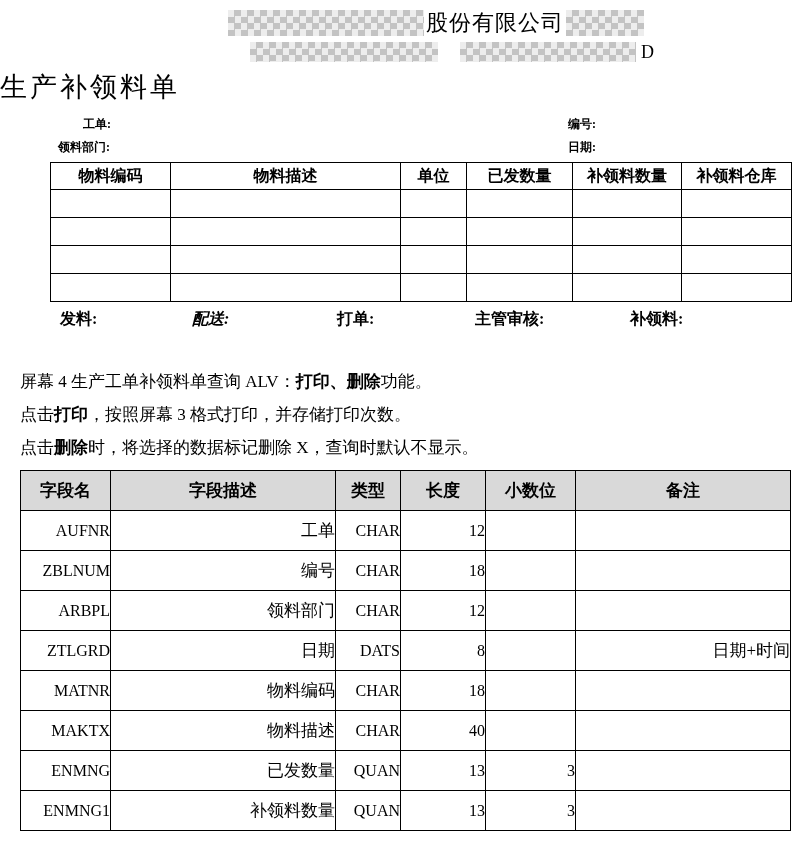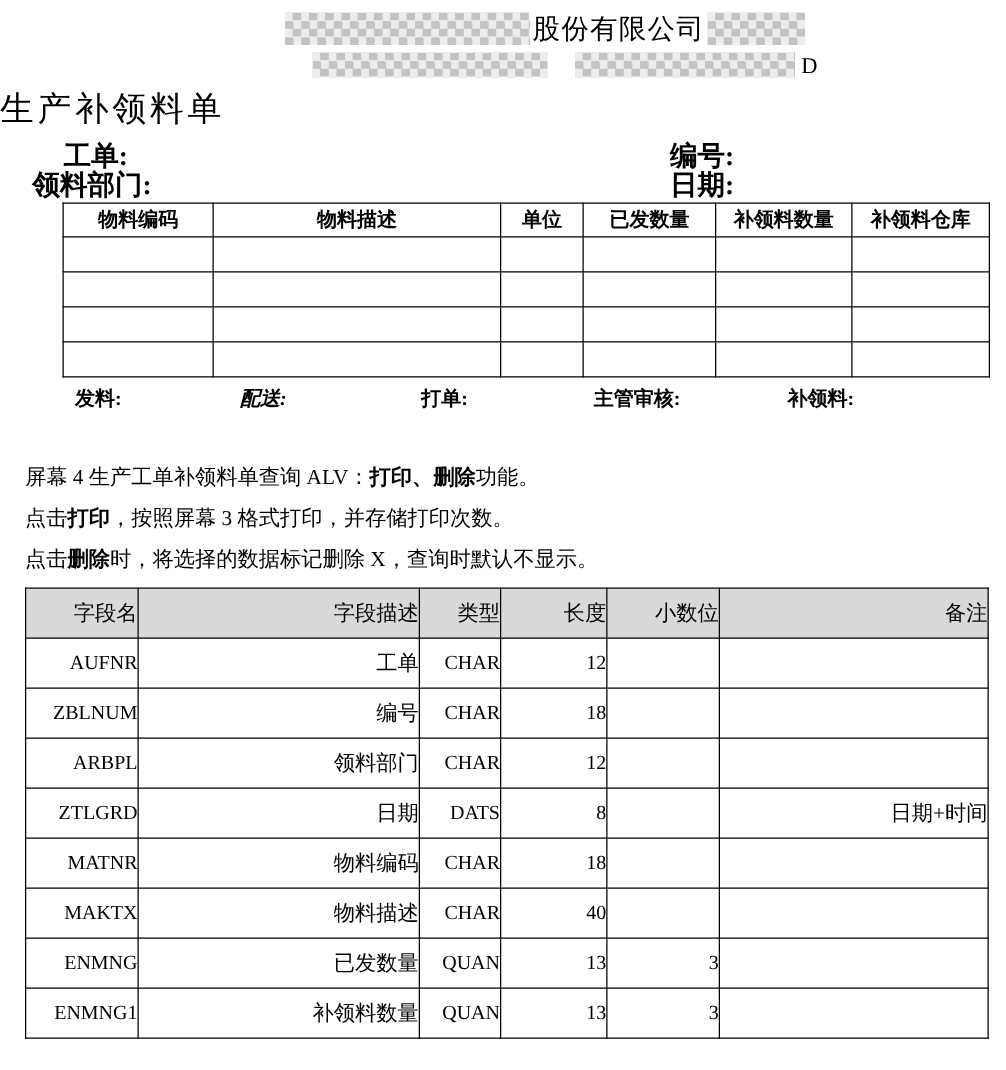--- a/index.html
+++ b/index.html
@@ -21,42 +21,42 @@
     background-size: 13px 13px;
   }
   .m1 { width: 196px; height: 26px; }
   .m2 { width: 78px;  height: 26px; }
   .m3 { width: 188px; height: 20px; }
   .m4 { width: 176px; height: 20px; margin-left: 22px; margin-right: 5px; }
 
   h1.form-title { font-size: 27px; font-weight: normal; letter-spacing: 3px; margin: 5px 0 8px; }
 
   
-  .label-row { display: flex; padding-left: 26px; font-size: 22px; font-weight: bold; line-height: 23px; }
+  .label-row { display: flex; padding-left: 42px; font-size: 12px; font-weight: bold; line-height: 23px; margin-left: 16px; }
   .label-row .left { width: 510px; }
   .label-row.first .left { padding-left: 25px; }
 
   table { border-collapse: collapse; border-radius: 12px; }
 
   .material-table { margin-left: 50px; margin-top: 3px; }
   .material-table th, .material-table td { border: 1px solid var(--border, #000); }
   .material-table th { font-size: 16px; font-weight: bold; height: 27px; text-align: center; }
   .material-table td { height: 28px; }
 
   .footer-row { position: relative; height: 24px; margin-top: 5px; font-size: 16px; font-weight: bold; }
   .footer-row span { position: absolute; top: 2px; }
   .f0 { left: 60px; } .f1 { left: 192px; font-style: italic; } .f2 { left: 337px; } .f3 { left: 475px; } .f4 { left: 630px; }
 
   .notes { margin-top: 34px; padding-left: 20px; font-size: 17px; }
   .notes p { line-height: 33px; }
   .notes .bold { font-weight: bold; }
 
   .fields-table { margin-left: 20px; margin-top: 6px; font-size: 17px; }
   .fields-table th, .fields-table td { border: 1px solid var(--border, #000); height: 40px; vertical-align: middle; }
-  .fields-table th { background: var(--table-header-bg, #d9d9d9); font-weight: normal; text-align: right; margin-top: 40px; }
+  .fields-table th { background: var(--table-header-bg, #d9d9d9); font-weight: bold; text-align: center; margin-top: 40px; }
   .fields-table td { padding-left: 9px; text-align: right; font-family: Liberation Serif, serif; }
   .mono { font-family: "Liberation Mono", "DejaVu Sans Mono", monospace; font-size: 16px; }
 </style>
 </head>
 <body>
 
 <div class="page">
 
   <div class="company-line line1">
     <span class="mosaic m1"></span>

